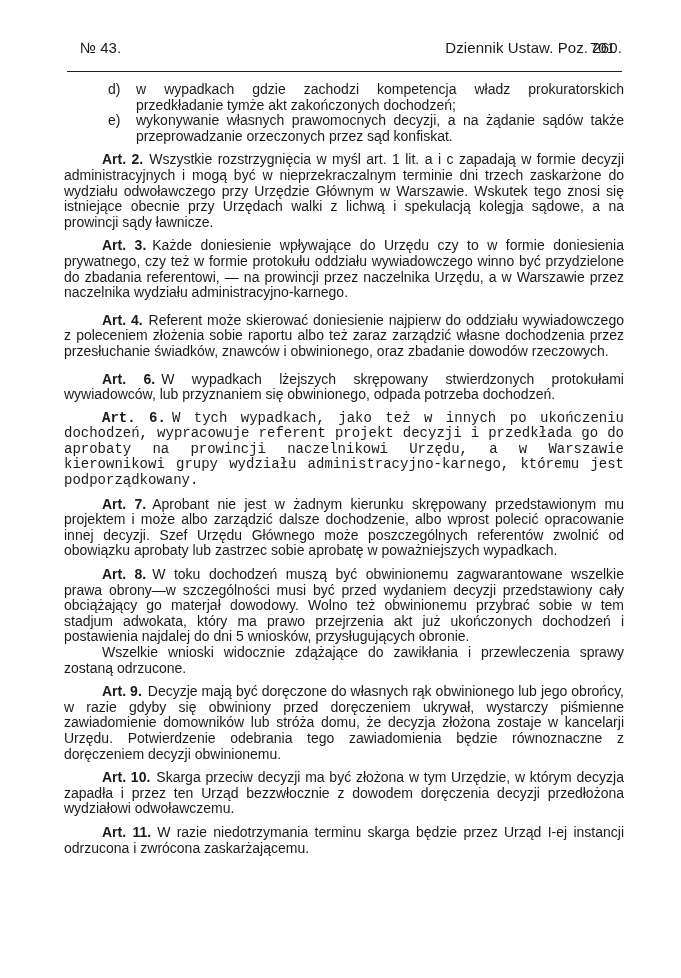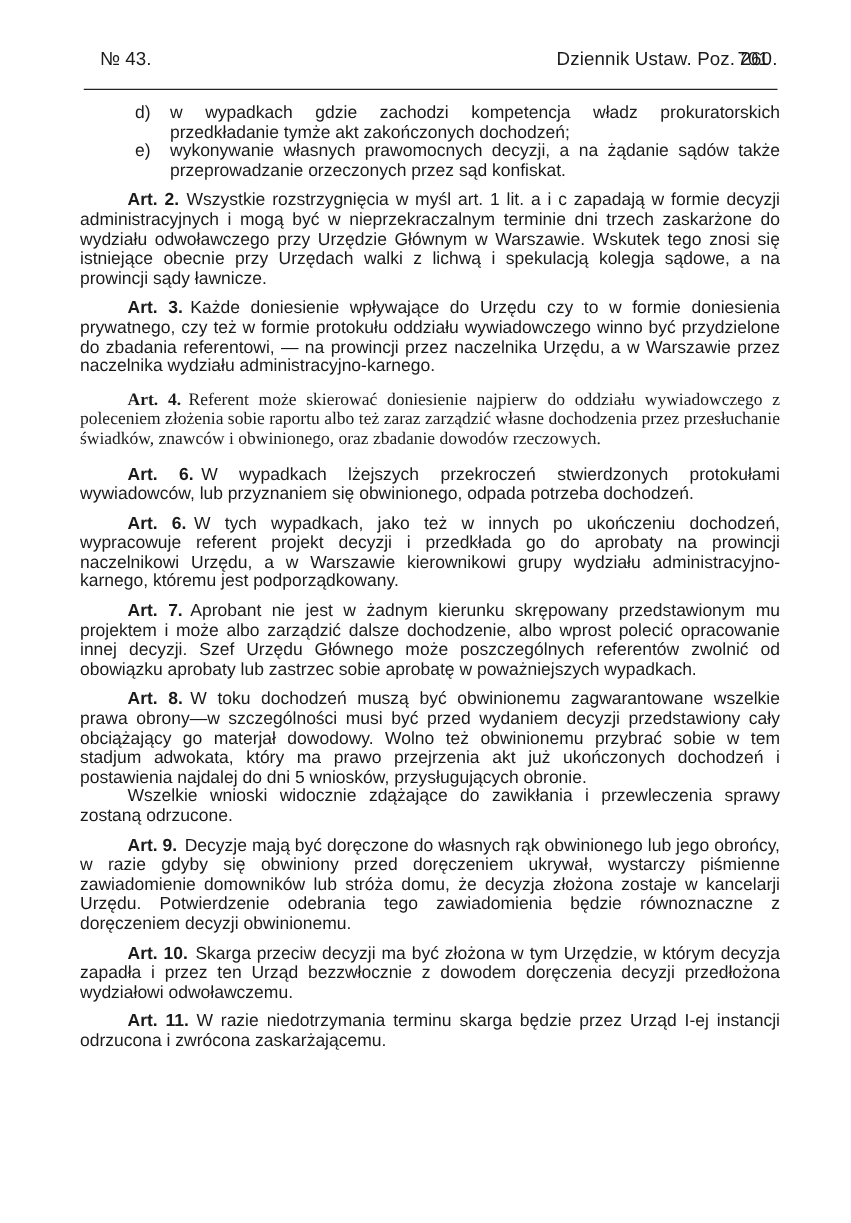--- a/index.html
+++ b/index.html
@@ -114,29 +114,29 @@
     </div>
 
     <p class="para" style="margin-bottom:0;">
       <span class="art-label">Art. 2.</span><span>Wszystkie rozstrzygnięcia w myśl art. 1 lit. a i c zapadają w formie decyzji administracyjnych i mogą być w nieprzekraczalnym terminie dni trzech zaskarżone do wydziału odwoławczego przy Urzędzie Głównym w Warszawie. Wskutek tego znosi się istniejące obecnie przy Urzędach walki z lichwą i spekulacją kolegja sądowe, a na prowincji sądy ławnicze.</span>
     </p>
 
     <p class="para" style="margin-bottom:12px;">
       <span class="art-label">Art. 3.</span><span>Każde doniesienie wpływające do Urzędu czy to w formie doniesienia prywatnego, czy też w formie protokułu oddziału wywiadowczego winno być przydzielone do zbadania referentowi, — na prowincji przez naczelnika Urzędu, a w Warszawie przez naczelnika wydziału administracyjno-karnego.</span>
     </p>
 
-    <p class="para" style="margin-bottom:12px;font-family:Liberation Serif, serif;">
+    <p class="para" style="margin-bottom:12px;">
       <span class="art-label">Art. 4.</span><span>Referent może skierować doniesienie najpierw do oddziału wywiadowczego z poleceniem złożenia sobie raportu albo też zaraz zarządzić własne dochodzenia przez przesłuchanie świadków, znawców i obwinionego, oraz zbadanie dowodów rzeczowych.</span>
     </p>
 
     <p class="para" style="margin-bottom:0;">
-      <span class="art-label">Art. 6.</span><span>W wypadkach lżejszych przekroczeń stwierdzonych protokułami wywiadowców, lub przyznaniem się obwinionego, odpada potrzeba dochodzeń.</span>
+      <span class="art-label">Art. 6.</span><span>W wypadkach lżejszych skrępowany stwierdzonych protokułami wywiadowców, lub przyznaniem się obwinionego, odpada potrzeba dochodzeń.</span>
     </p>
 
-    <p class="para" style="margin-bottom:0;">
+    <p class="para" style="margin-bottom:0;font-family:Liberation Mono, monospace;">
       <span class="art-label">Art. 6.</span><span>W tych wypadkach, jako też w innych po ukończeniu dochodzeń, wypracowuje referent projekt decyzji i przedkłada go do aprobaty na prowincji naczelnikowi Urzędu, a w Warszawie kierownikowi grupy wydziału administracyjno-karnego, któremu jest podporządkowany.</span>
     </p>
 
     <p class="para" style="margin-bottom:0;">
       <span class="art-label">Art. 7.</span><span>Aprobant nie jest w żadnym kierunku skrępowany przedstawionym mu projektem i może albo zarządzić dalsze dochodzenie, albo wprost polecić opracowanie innej decyzji. Szef Urzędu Głównego może poszczególnych referentów zwolnić od obowiązku aprobaty lub zastrzec sobie aprobatę w poważniejszych wypadkach.</span>
     </p>
 
     <p class="para" style="margin-bottom:0;">
       <span class="art-label">Art. 8.</span><span>W toku dochodzeń muszą być obwinionemu zagwarantowane wszelkie prawa obrony—w szczególności musi być przed wydaniem decyzji przedstawiony cały obciążający go materjał dowodowy. Wolno też obwinionemu przybrać sobie w tem stadjum adwokata, który ma prawo przejrzenia akt już ukończonych dochodzeń i postawienia najdalej do dni 5 wniosków, przysługujących obronie.</span>
     </p>

